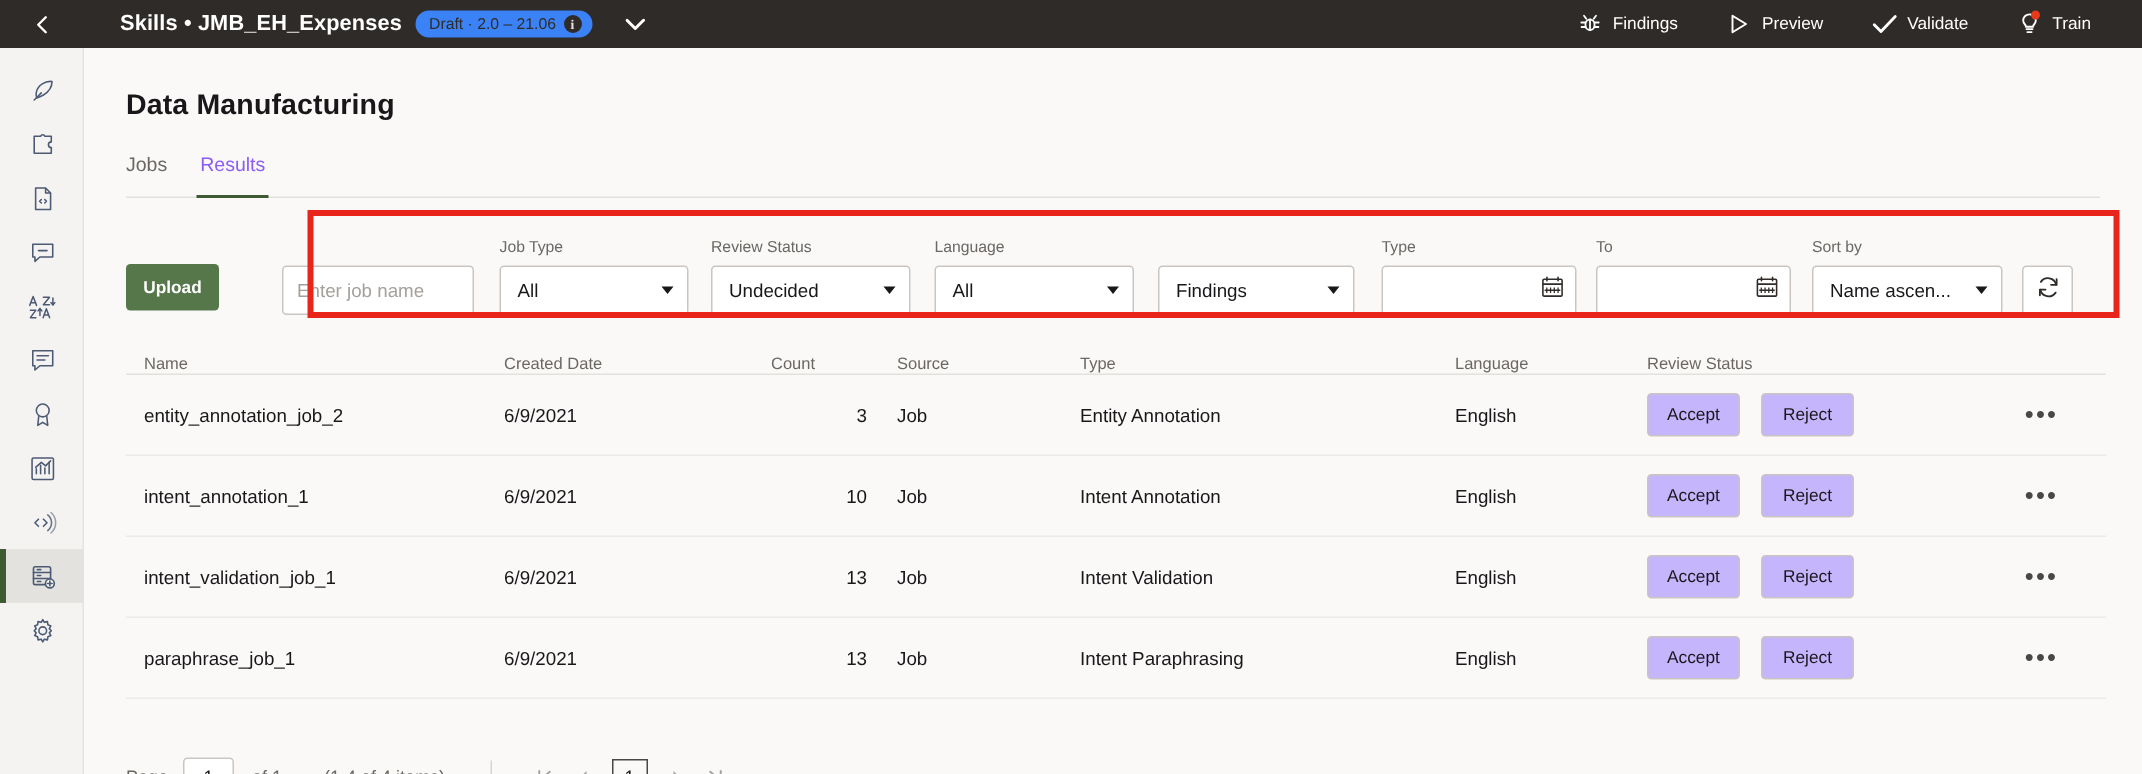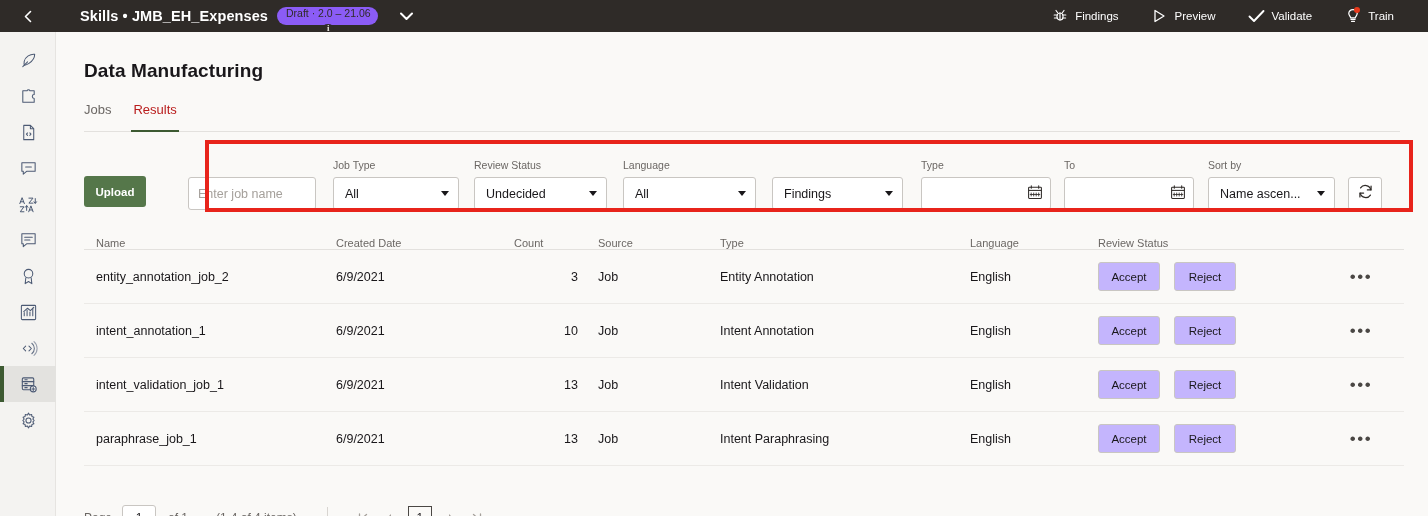--- a/index.html
+++ b/index.html
@@ -19,24 +19,24 @@
   .back-btn {
     width: 56px; height: 32px; display: flex; align-items: center; justify-content: center;
     color: #ffffff; cursor: pointer;
   }
   .back-btn svg { display: block; }
   .app-title {
     color: #ffffff; font-size: 14.5px; font-weight: bold; letter-spacing: .1px;
     margin-left: 24px; white-space: nowrap;
   }
   .draft-pill {
-    margin-left: 9px; background: #8b5cf6; color: #2f2b28;
+    margin-left: 9px; background: #3b82f6; color: #2f2b28;
     border-radius: 11px; height: 18px; padding: 0 7px 0 9px;
     display: inline-flex; align-items: center; gap: 5px;
-    font-size: 10.5px; white-space: nowrap; cursor: pointer; flex-direction: column;
+    font-size: 10.5px; white-space: nowrap; cursor: pointer;
   }
   .info-dot {
     width: 12px; height: 12px; border-radius: 50%; background: #2f2b28;
     color: #e8e6e3; font-size: 9px; font-weight: bold;
     display: inline-flex; align-items: center; justify-content: center;
     font-family: "Liberation Serif", serif; line-height: 1;
   }
   .caret-btn {
     margin-left: 18px; width: 22px; height: 32px; display: flex;
     align-items: center; justify-content: center; cursor: pointer;
@@ -79,21 +79,21 @@
     font-size: 19px; font-weight: bold; color: #19171a; letter-spacing: .1px;
   }
   .tabs {
     position: absolute; left: 28px; top: 70px; display: flex; gap: 22px;
     border-bottom: 1px solid #e3e1de; width: 1316px; height: 30px;
   }
   .tab {
     font-size: 13px; color: #6b6764; padding-bottom: 8px; cursor: pointer;
     position: relative; white-space: nowrap;
   }
-  .tab.active { color: #b91c1c; }
+  .tab.active { color: #8b5cf6; }
   .tab.active::after {
     content: ""; position: absolute; left: -2px; right: -2px; bottom: -1px;
     height: 2.5px; background: #3d5a32;
   }
 
   
   .filter-row {
     position: absolute; left: 28px; top: 112px; width: 1320px; height: 66px;
     display: flex; align-items: flex-end;
   }

